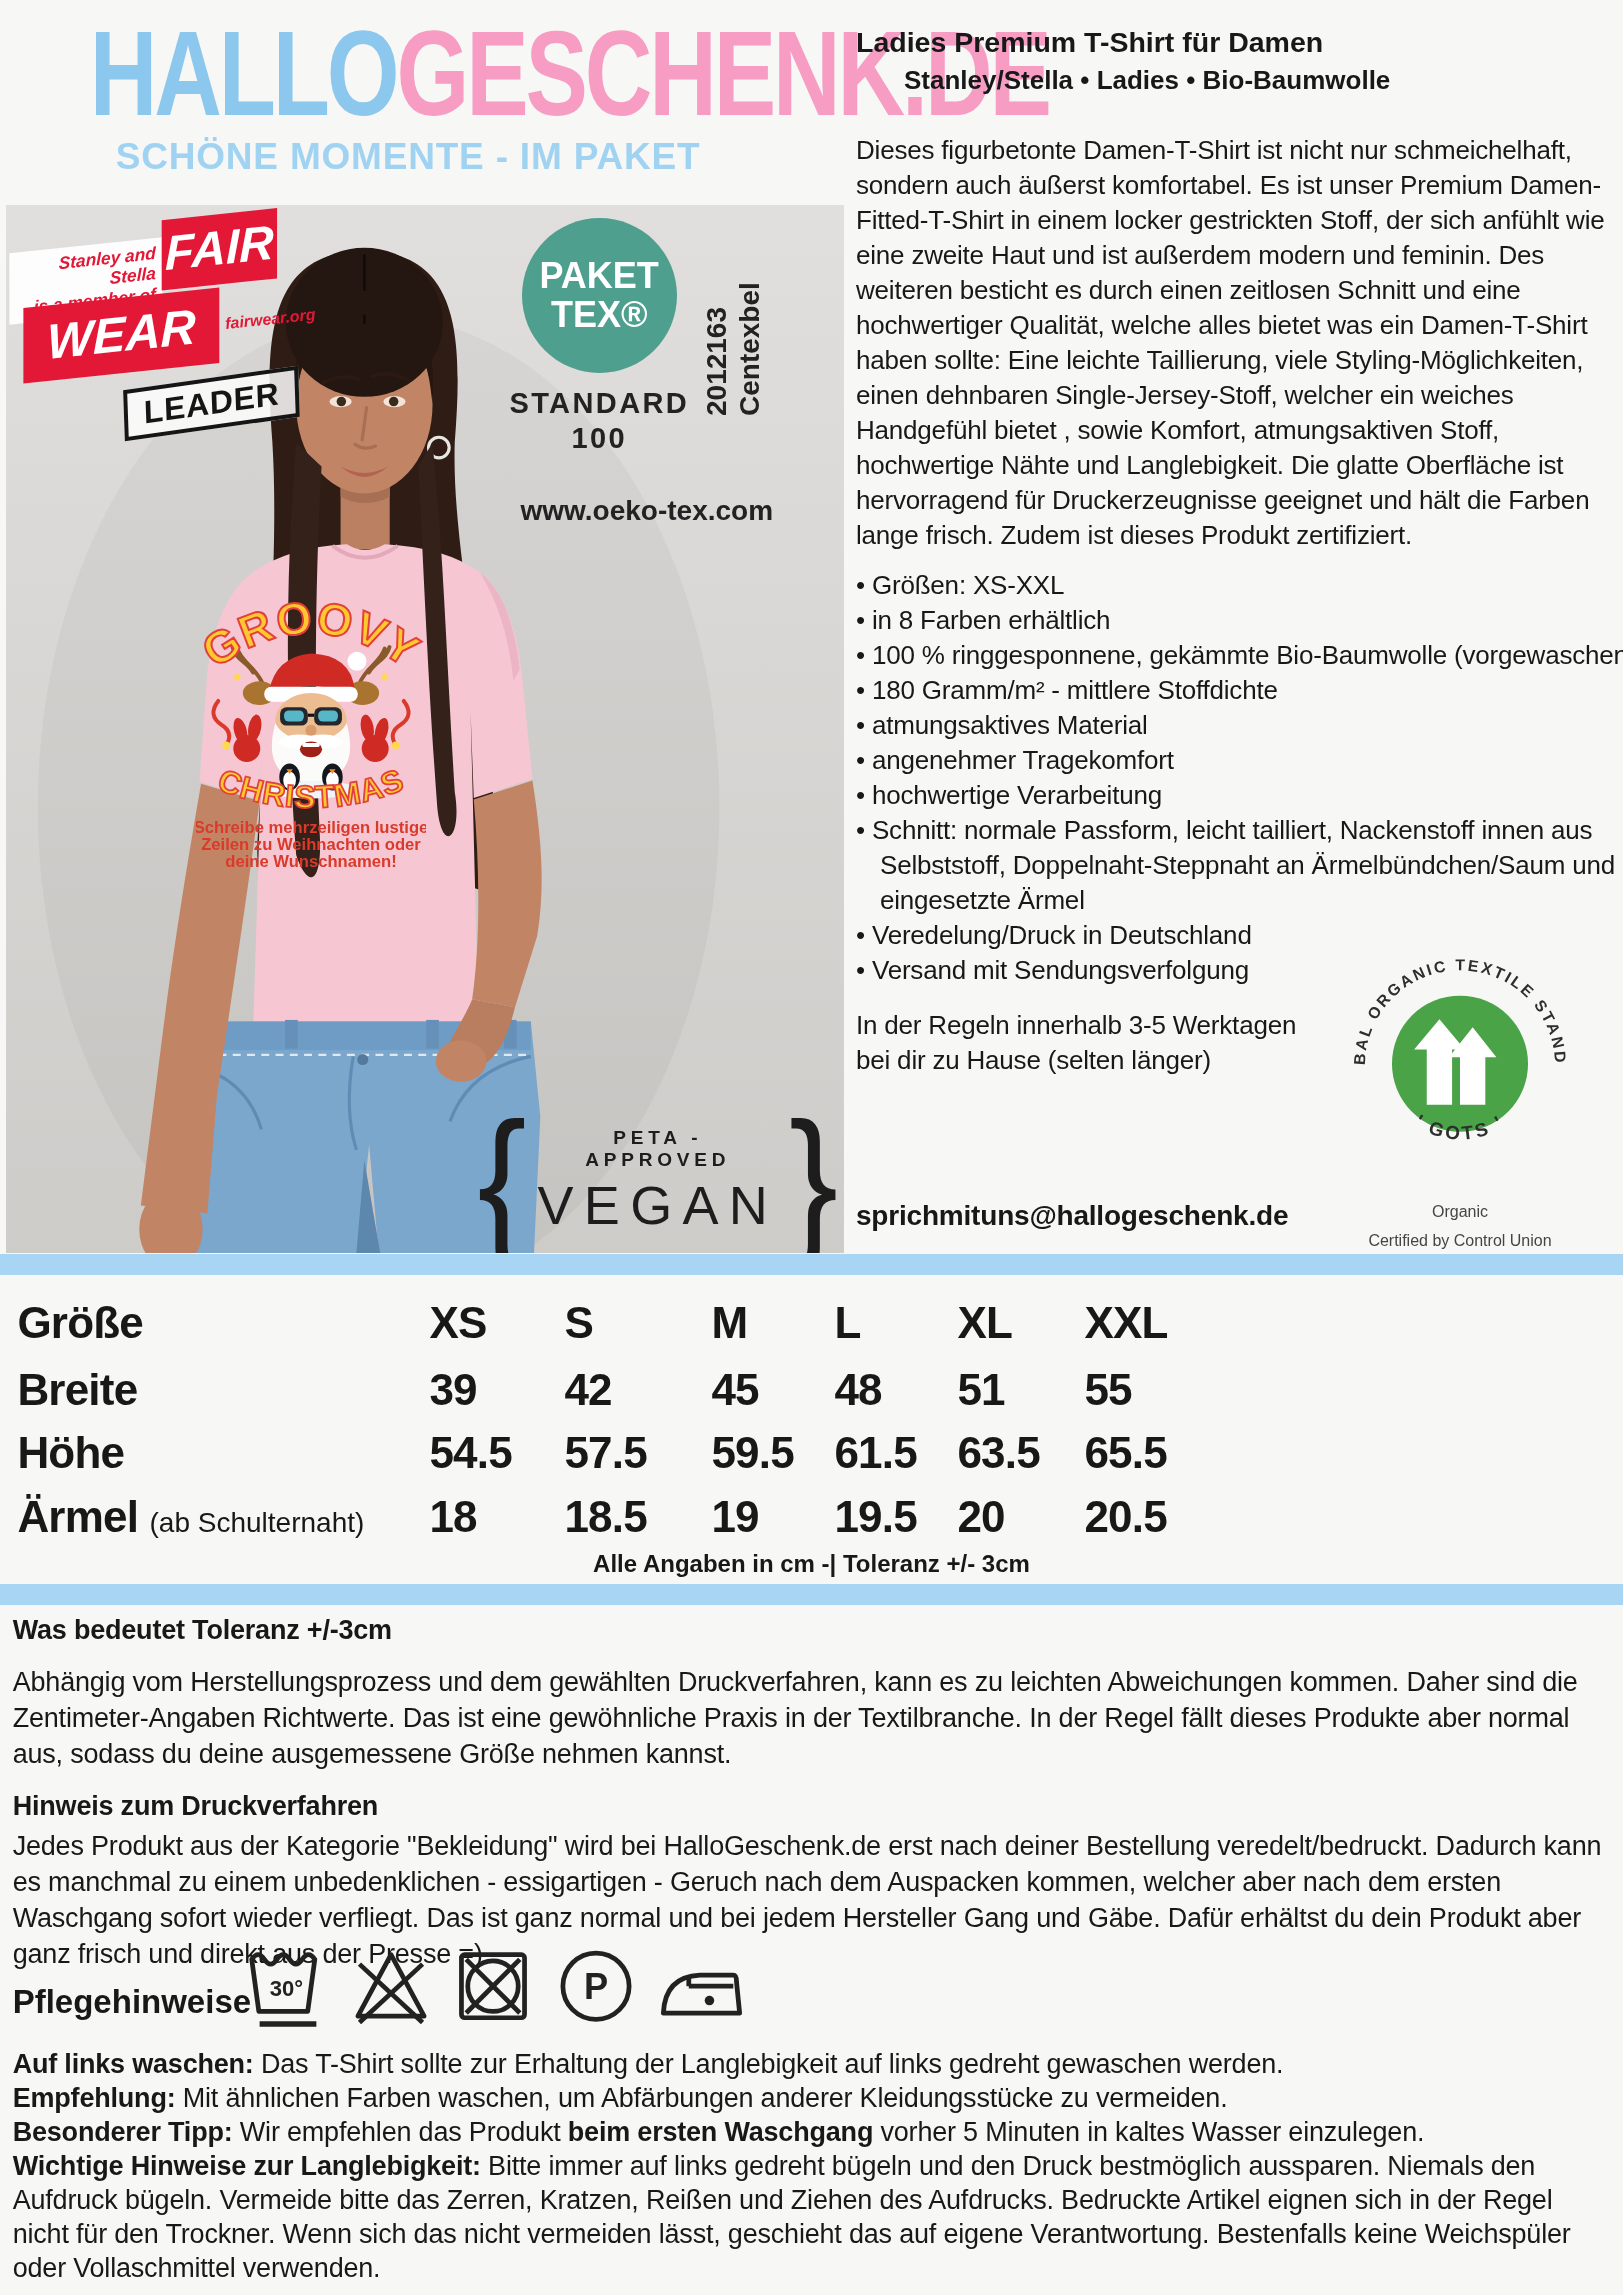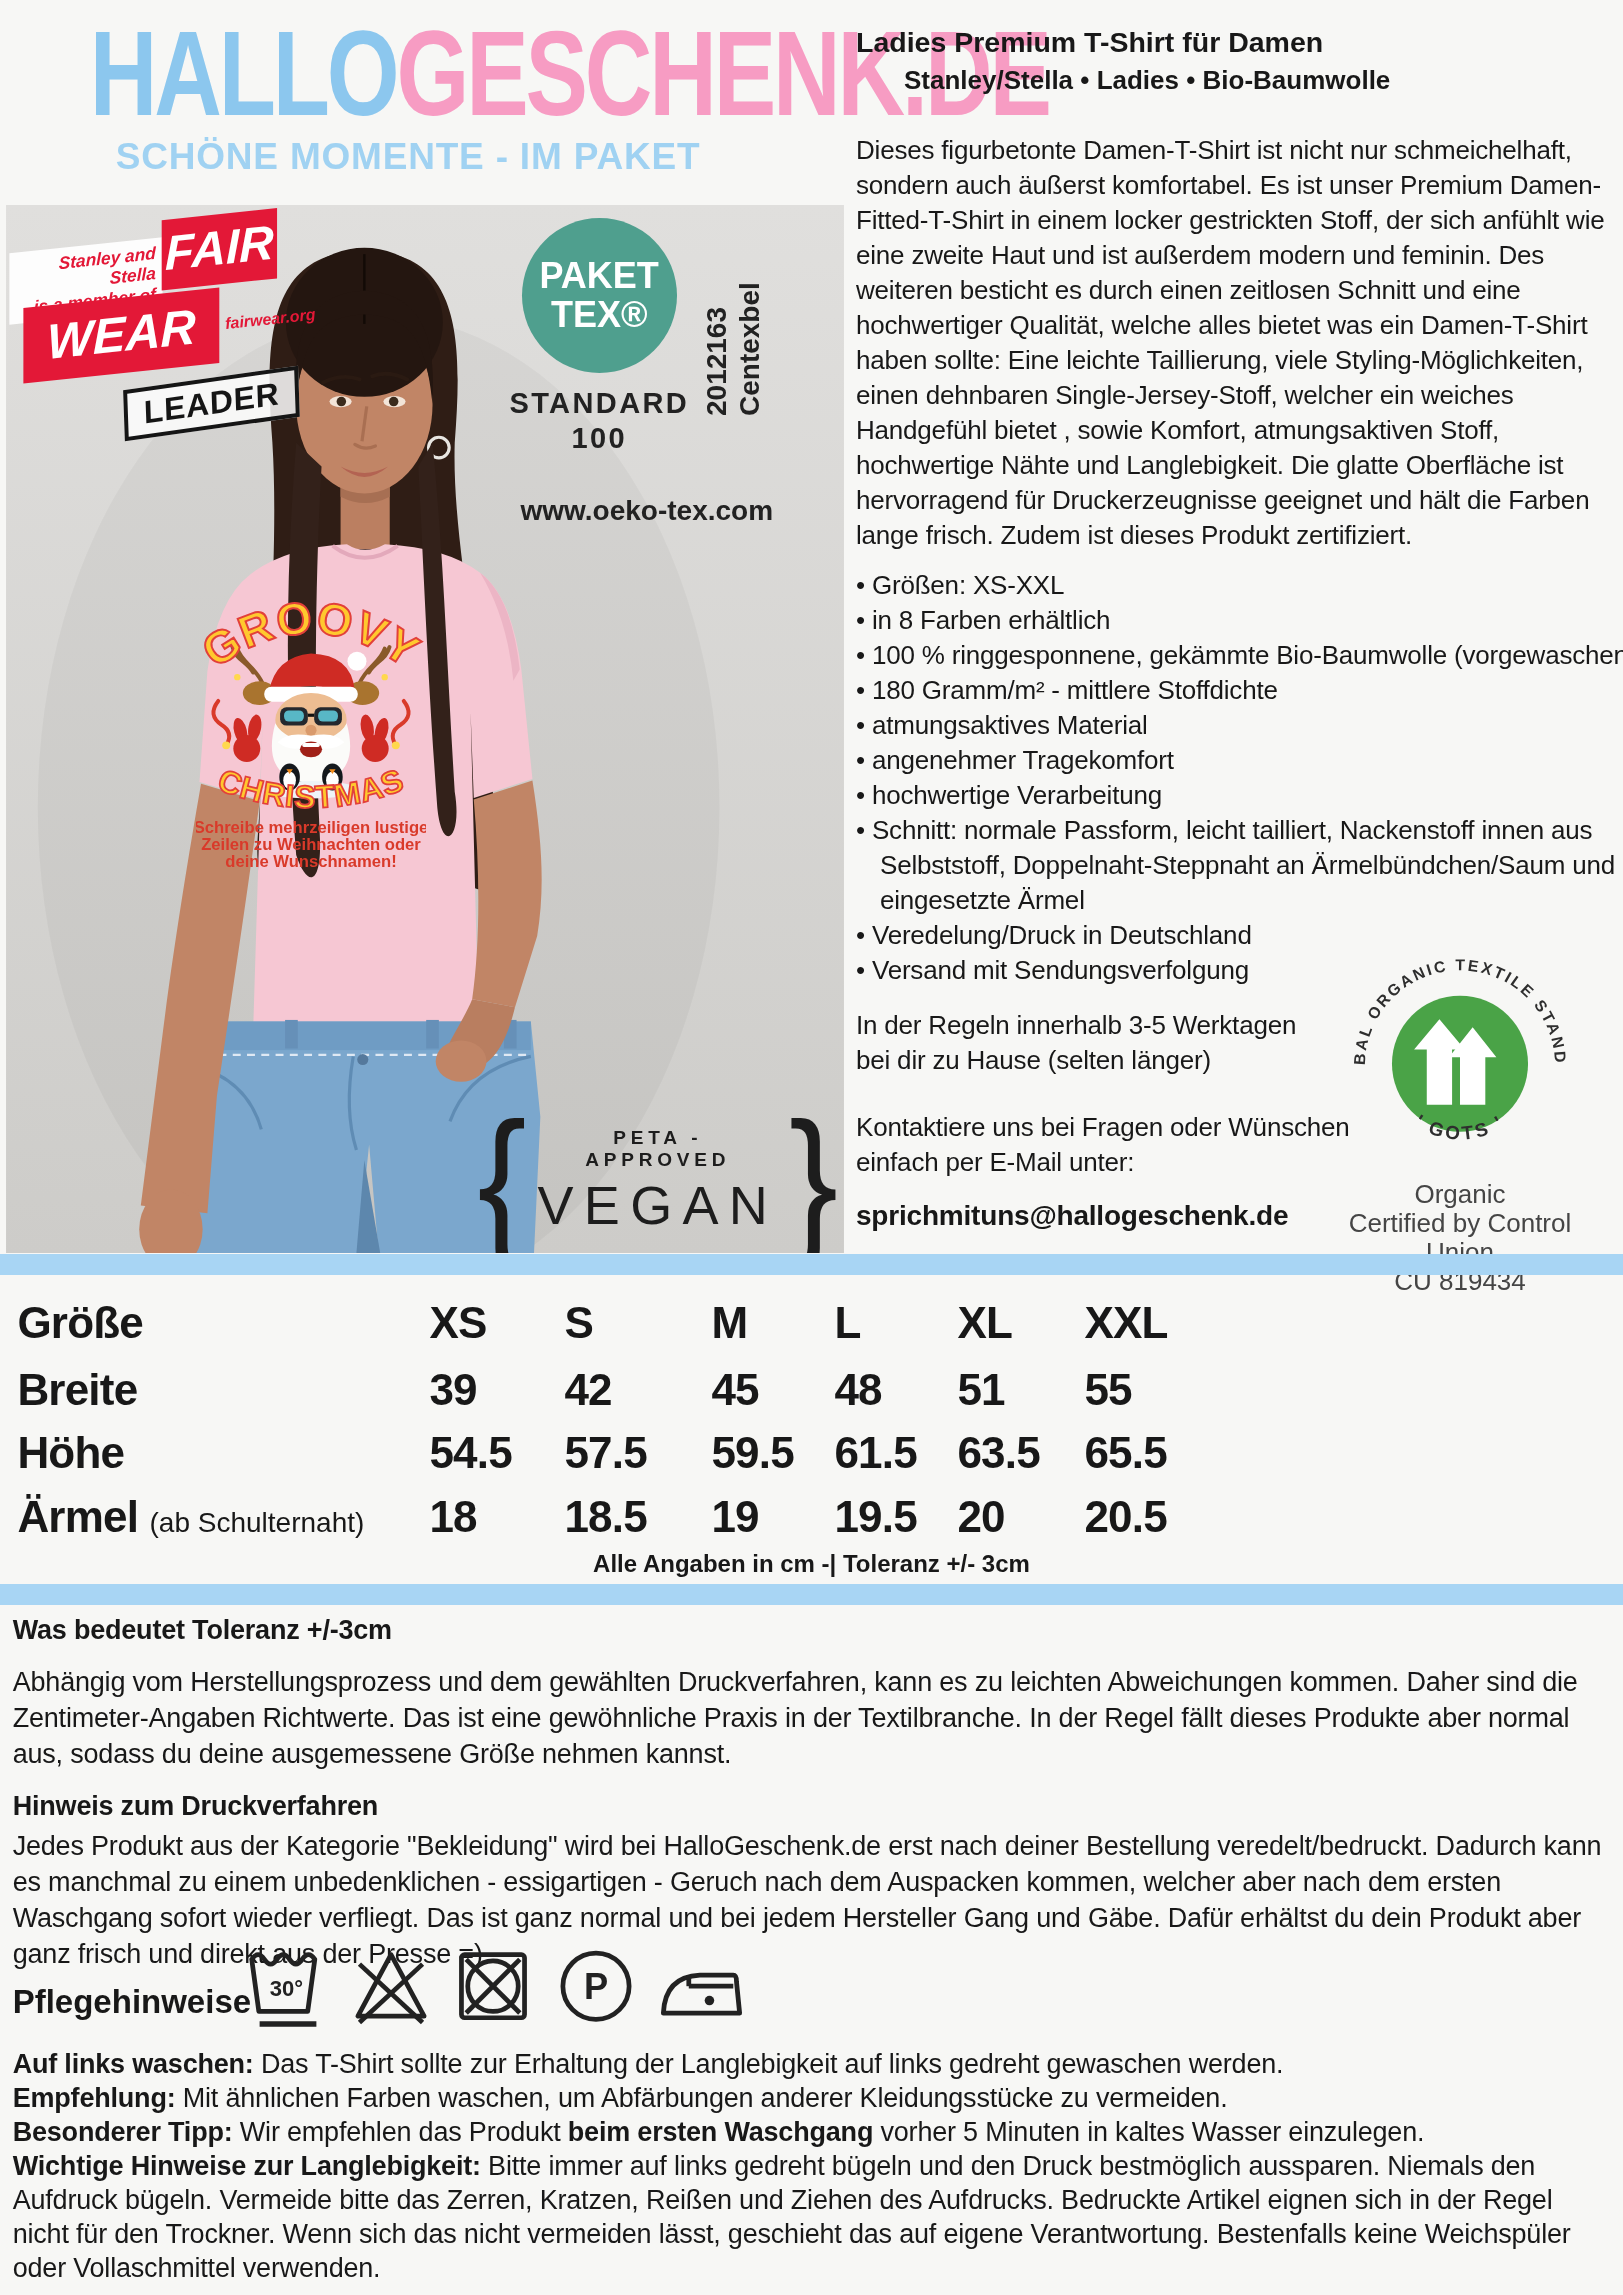--- a/index.html
+++ b/index.html
@@ -61,21 +61,21 @@
   .p-desc{position:absolute;left:856px;top:133px;width:765px;font-size:26px;line-height:35px;letter-spacing:-0.2px;}
   .p-bullets{position:absolute;left:856px;top:568px;width:781px;font-size:26px;line-height:35px;
              letter-spacing:-0.2px;margin:0;padding:0;list-style:none;}
   .p-bullets li{padding-left:24px;text-indent:-24px;}
   .p-bullets li::before{content:"• ";}
   .p-block{position:absolute;left:856px;font-size:26px;line-height:35px;letter-spacing:-0.2px;}
   .p-email{position:absolute;left:856px;top:1200px;font-size:28px;font-weight:bold;letter-spacing:-0.2px;}
 
   
   .gots{position:absolute;left:1341px;top:945px;width:238px;text-align:center;}
-  .gots-lines{margin-top:1px;font-size:26px;line-height:29px;color:#454545;}
+  .gots-lines{margin-top:18px;font-size:16px;line-height:29px;color:#454545;}
 
   
   .bar{position:absolute;left:0;width:1623px;height:20.6px;background:#a8d5f4;}
   .bar1{top:1254px;} .bar2{top:1584px;}
   .trow{position:absolute;left:17.4px;width:1585px;display:grid;
         grid-template-columns:412px 135px 147px 123px 123px 127px 1fr;
         font-size:44px;font-weight:bold;letter-spacing:-0.8px;}
   .trow .lbl{white-space:nowrap;}
   .trow .lbl .small{font-size:28px;font-weight:normal;letter-spacing:0;}
   .r0{top:1298px;} .r1{top:1365px;} .r2{top:1428px;} .r3{top:1492px;}
@@ -276,24 +276,20 @@
     <li>angenehmer Tragekomfort</li>
     <li>hochwertige Verarbeitung</li>
     <li>Schnitt: normale Passform, leicht tailliert, Nackenstoff innen aus Selbststoff, Doppelnaht-Steppnaht an Ärmelbündchen/Saum und eingesetzte Ärmel</li>
     <li>Veredelung/Druck in Deutschland</li>
     <li>Versand mit Sendungsverfolgung</li>
   </ul>
 
   <div class="p-block" style="top:1008px;">
     <div>In der Regeln innerhalb 3-5 Werktagen</div>
     <div>bei dir zu Hause (selten länger)</div>
-  </div>
-  <div class="p-block" style="top:1110px;">
-    <div>Kontaktiere uns bei Fragen oder Wünschen</div>
-    <div>einfach per E-Mail unter:</div>
   </div>
   <div class="p-email">sprichmituns@hallogeschenk.de</div>
 
   <div class="gots">
     <svg width="238" height="231" viewBox="0 0 300 292">
       <defs>
         <path id="gotsArc" d="M 30 152 A 120 120 0 1 1 270 152" fill="none"></path>
         <path id="gotsBotArc" d="M 48 162 A 104 104 0 0 0 252 162" fill="none"></path>
       </defs>
       <circle cx="150" cy="150" r="86" fill="#4aa347"></circle>

